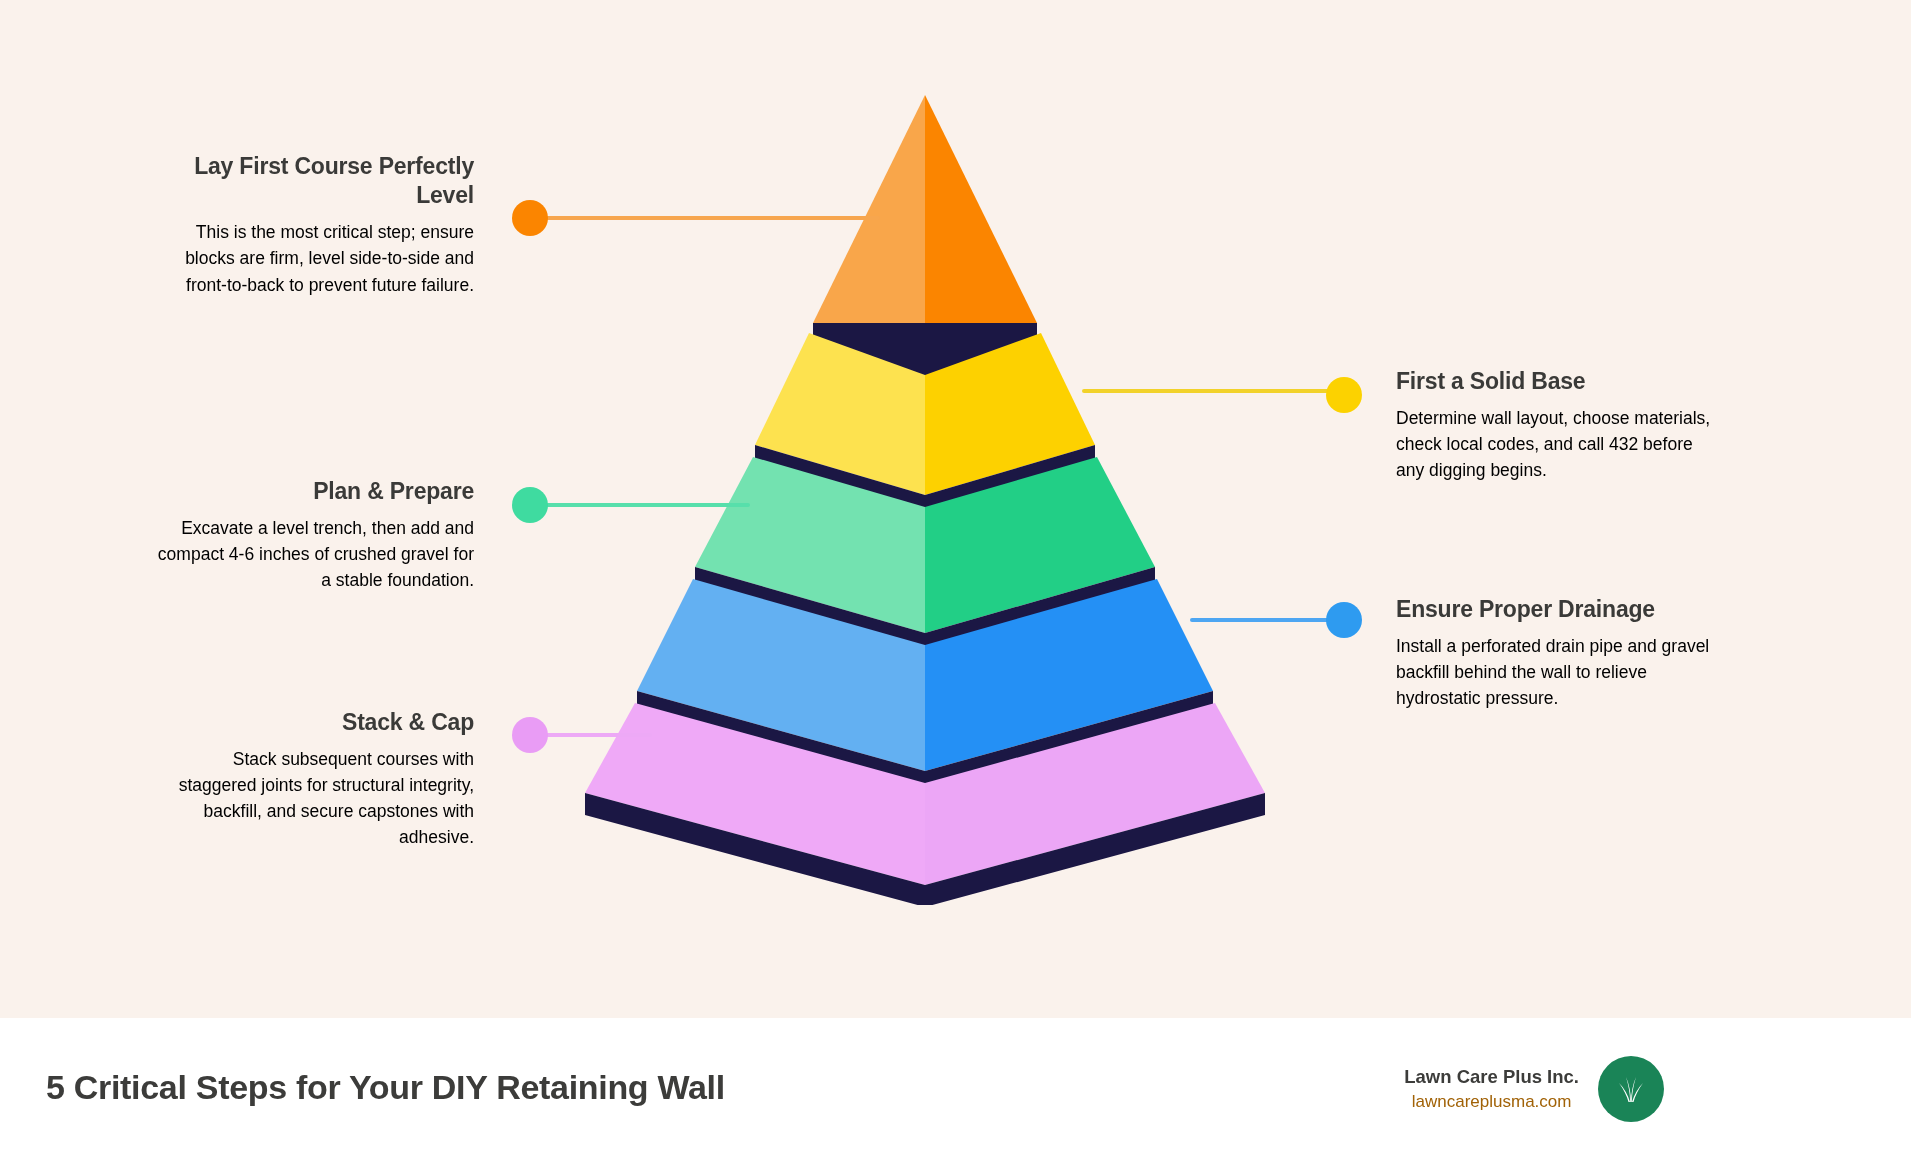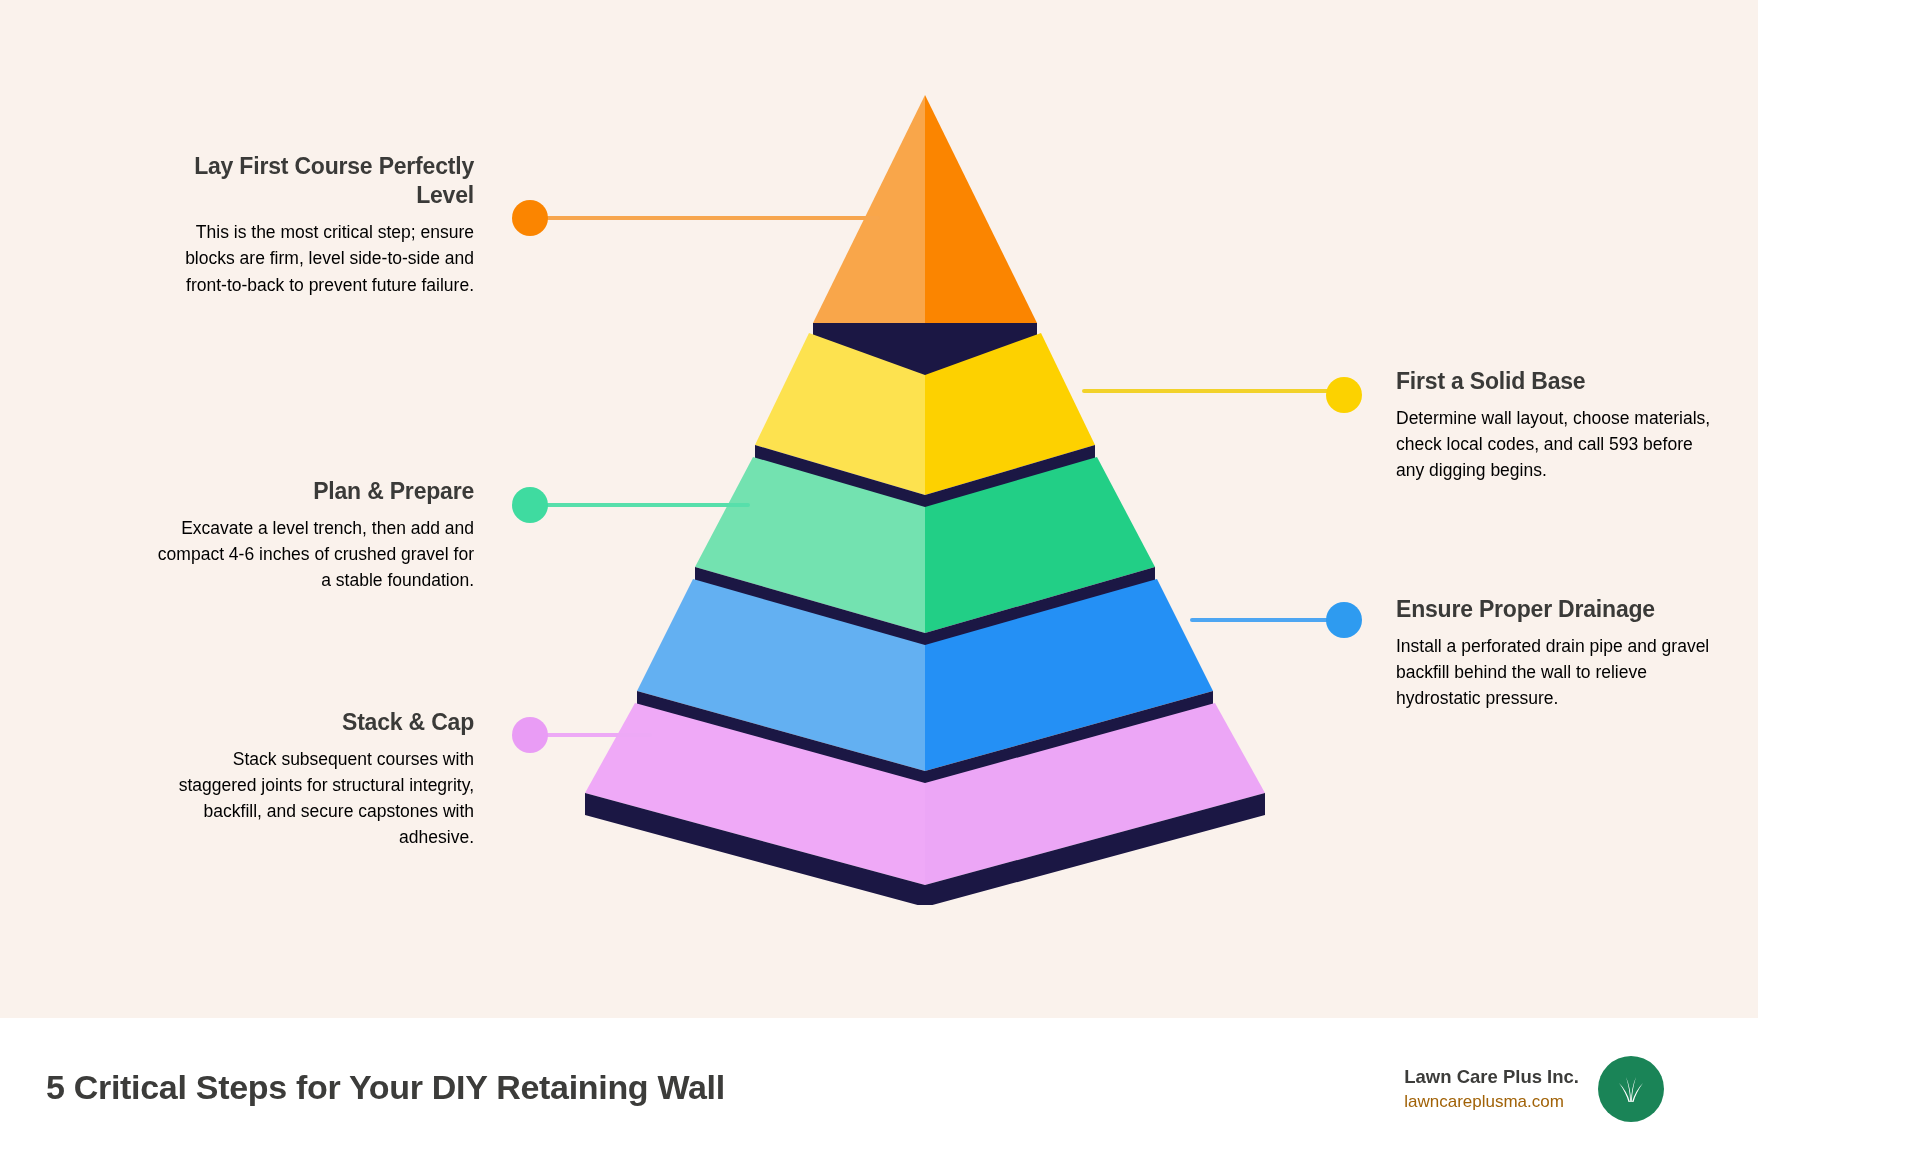--- a/index.html
+++ b/index.html
@@ -10,21 +10,21 @@
     overflow:hidden;
     position:relative;
   }
   #canvas {
     position:absolute; left:0; top:0;
     width:1911px; height:1160px;
     background:#ffffff;
   }
   #stage {
     position:absolute; left:0; top:0;
-    width:1758px; height:1018px;
+    width:1911px; height:1018px;
     background:#faf2ec;
   }
   
   #pyramid-wrap {
     position:absolute;
     left:585px; top:95px;
     width:680px; height:810px;
   }
   #pyramid-svg { display:block; width:680px; height:810px; }
 
@@ -57,21 +57,21 @@
   }
   #footer-title {
     position:absolute; left:46px; top:50px;
     font-size:34px; font-weight:bold; color:#3c3c3a;
     letter-spacing:-0.3px;
   }
   #brand {
     position:absolute; right:46px; top:38px;
     display:flex; align-items:center; gap:19px;
   }
-  #brand-text { text-align:left; }
+  #brand-text { text-align:center; }
   #brand-name {
     font-size:18.5px; font-weight:bold; color:#3c3c3a; line-height:1.35;
   }
   #brand-url {
     font-size:17px; color:#a16207; line-height:1.4;
   }
   #brand-logo {
     width:66px; height:66px; border-radius:50%;
     background:#1a8457; display:flex;
     align-items:center; justify-content:center;
@@ -135,21 +135,21 @@
     <div class="connector-line" style="left:540px; top:733px; width:112px; background:#eda9f6;"></div>
     <div class="connector-dot" style="left:512px; top:717px; background:#e99cf5;"></div>
 
     <div class="callout left" style="left:154px; top:152px;">
       <h3>Lay First Course Perfectly Level</h3>
       <p>This is the most critical step; ensure blocks are firm, level side-to-side and front-to-back to prevent future failure.</p>
     </div>
 
     <div class="callout right" style="left:1396px; top:367px;">
       <h3>First a Solid Base</h3>
-      <p>Determine wall layout, choose materials, check local codes, and call 593 before any digging begins.</p>
+      <p>Determine wall layout, choose materials, check local codes, and call 432 before any digging begins.</p>
     </div>
 
     <div class="callout left" style="left:154px; top:477px;">
       <h3>Plan &amp; Prepare</h3>
       <p>Excavate a level trench, then add and compact 4-6 inches of crushed gravel for a stable foundation.</p>
     </div>
 
     <div class="callout right" style="left:1396px; top:595px;">
       <h3>Ensure Proper Drainage</h3>
       <p>Install a perforated drain pipe and gravel backfill behind the wall to relieve hydrostatic pressure.</p>

